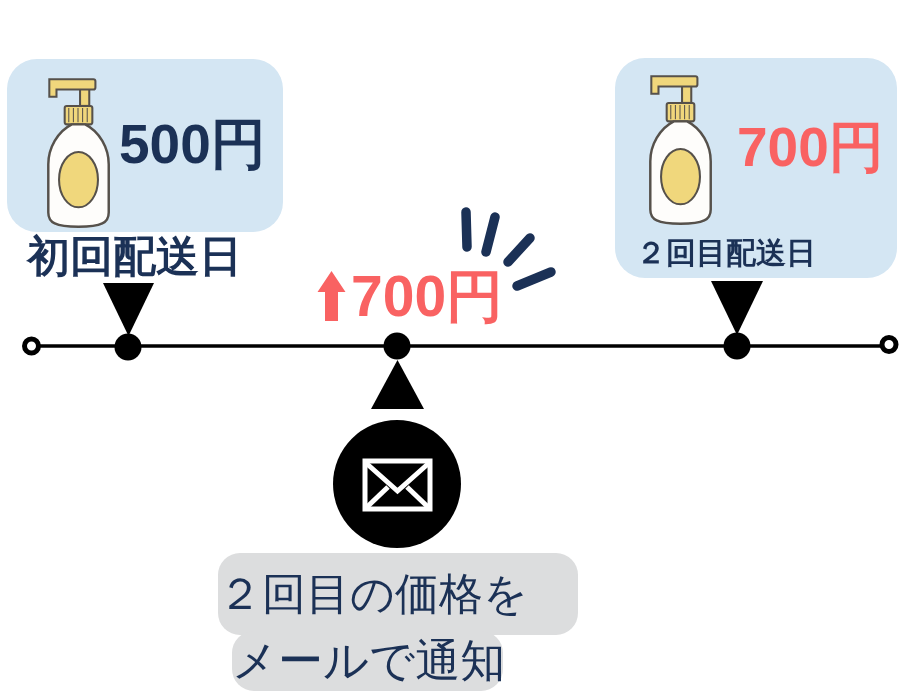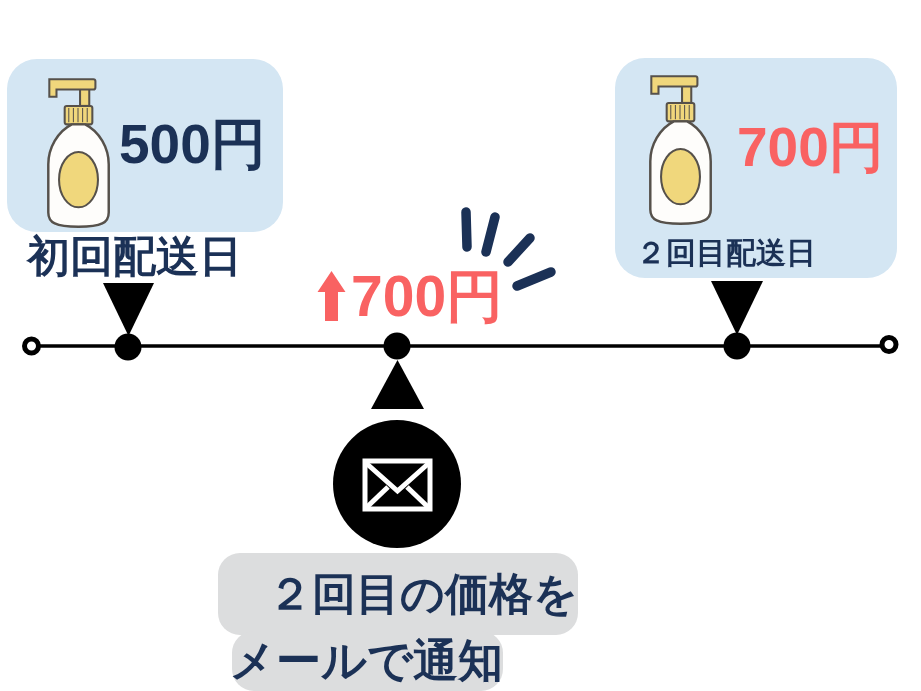--- a/index.html
+++ b/index.html
@@ -35,22 +35,22 @@
   .card.right .card-label{left:21px;top:180px;font-size:30px}
 
   
   .mid-price{
     position:absolute;left:351px;top:268px;
     color:var(--red);font-size:57px;font-weight:700;line-height:1;white-space:nowrap
   }
 
   
   .notice-line{position:absolute;background:var(--notice-gray);border-radius:22px;
-    display:flex;align-items:center;justify-content:flex-end;
-    color:var(--navy);font-weight:700;white-space:nowrap}
+    display:flex;align-items:center;justify-content:flex-start;
+    color:var(--navy);font-weight:400;white-space:nowrap}
   .notice-line.one{left:218px;top:553px;width:360px;height:82px;font-size:44px}
   .notice-line.two{left:232px;top:631px;width:271px;height:60px;font-size:45px}
 
   
   .ink{fill:var(--ink)}
   .burst-stroke{stroke:var(--navy);stroke-width:9.5;stroke-linecap:round;fill:none}
   .env-stroke{stroke:var(--white);stroke-width:5;fill:none;stroke-linejoin:miter}
   .arrow-up{fill:var(--red)}
   .b-yellow{fill:var(--bottle-yellow);stroke:var(--bottle-outline);stroke-width:2}
   .b-white{fill:#fefdfb;stroke:var(--bottle-outline);stroke-width:2.4}

